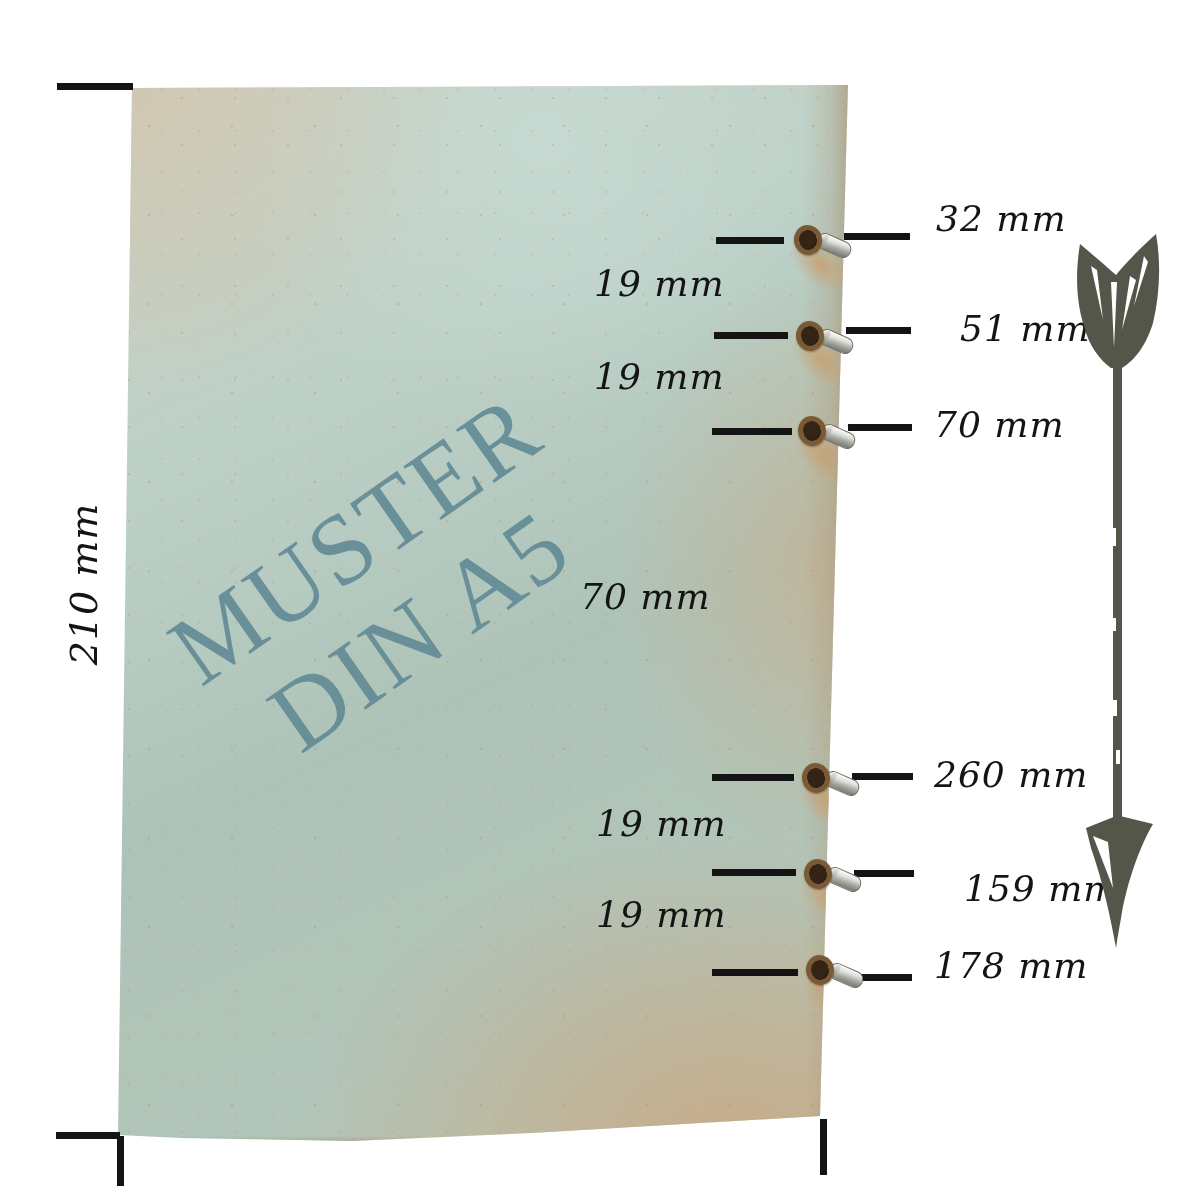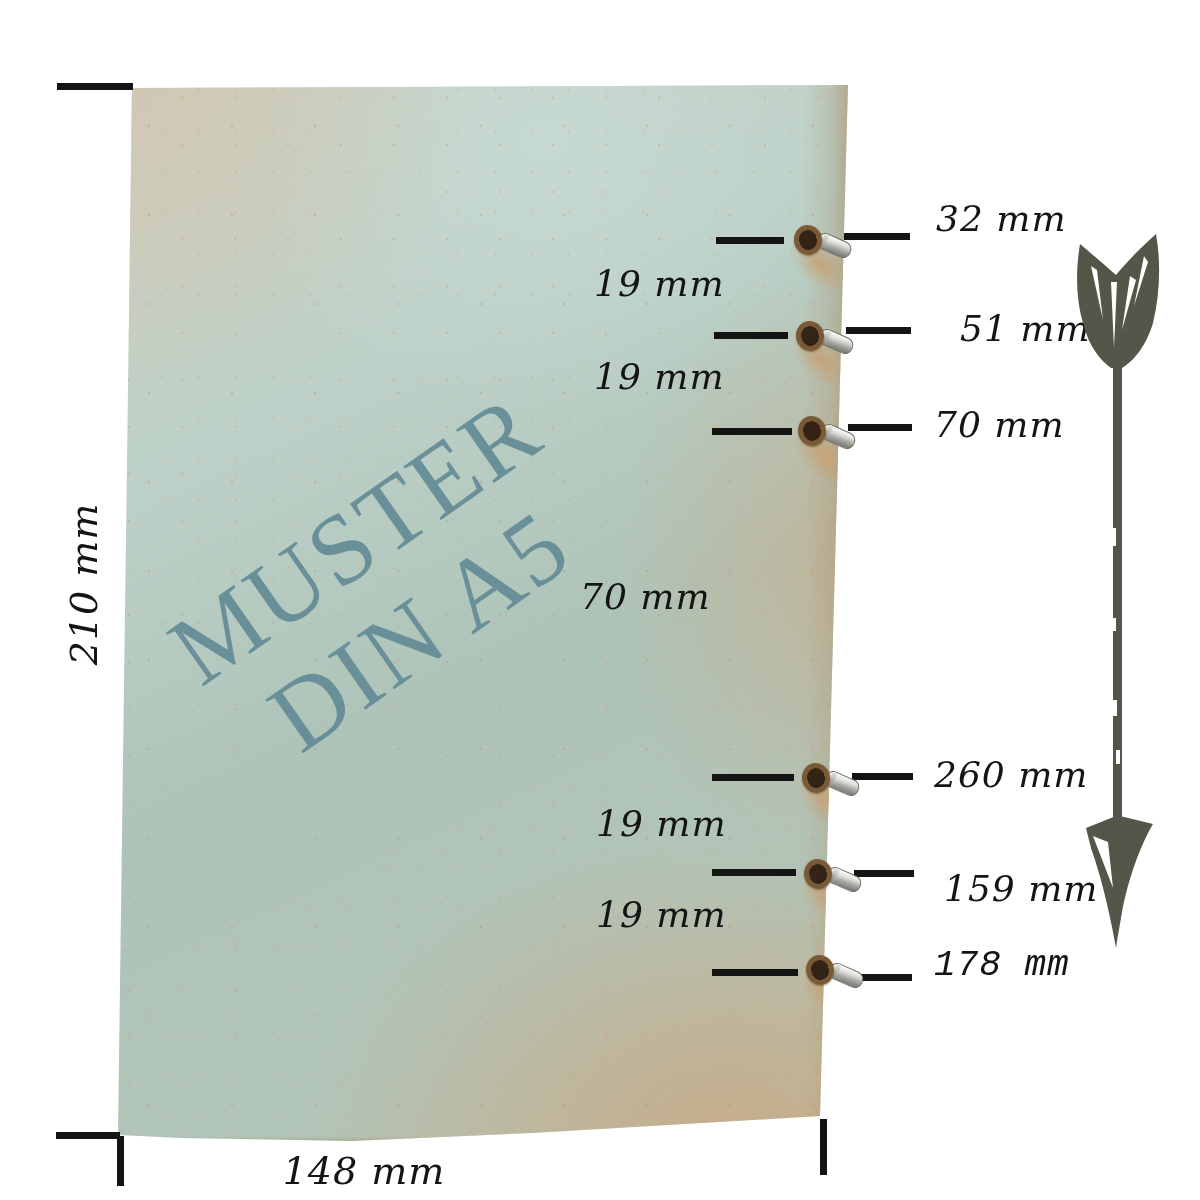--- a/index.html
+++ b/index.html
@@ -103,31 +103,30 @@
   <div class="ring" style="left:804px;top:859px;"></div>
   <div class="eyelet" style="left:828px;top:967px;">
       <i></i>
     </div>
   <div class="ring" style="left:806px;top:955px;"></div>
 
   <div class="mlabel" style="left:936px;top:201px;">32 mm</div>
   <div class="mlabel" style="left:960px;top:311px;">51 mm</div>
   <div class="mlabel" style="left:934px;top:407px;">70 mm</div>
   <div class="mlabel" style="left:934px;top:757px;">260 mm</div>
-  <div class="mlabel" style="left:944px;top:852px;margin-top:19px;">159 mm</div>
-  <div class="mlabel" style="left:934px;top:948px;font-family:Liberation Mono, monospace;">178 mm</div>
+  <div class="mlabel" style="left:964px;top:852px;margin-top:19px;">159 mm</div>
+  <div class="mlabel" style="left:934px;top:948px;">178 mm</div>
 
   <div class="mlabel" style="left:594px;top:266px;">19 mm</div>
   <div class="mlabel" style="left:594px;top:359px;">19 mm</div>
   <div class="mlabel" style="left:580px;top:579px;">70 mm</div>
   <div class="mlabel" style="left:596px;top:806px;">19 mm</div>
   <div class="mlabel" style="left:596px;top:897px;">19 mm</div>
 
   <div class="dimlabel" style="left:-16px;top:565px;width:200px;transform:rotate(-90deg);">210 mm</div>
-  <div class="dimlabel" style="left:254px;top:1152px;width:220px;">148 mm</div>
 
   <svg class="arrow-svg" viewBox="0 0 124 730">
     <g fill="#54564a">
 
       <path d="M24,14 C38,26 51,37 60,45 C69,34 84,18 100,4
                C105,32 104,64 97,93 C89,119 76,132 66,138
                L55,138 C44,130 33,116 28,96 C19,68 20,38 24,14 Z"></path>
 
       <rect x="57" y="136" width="9" height="456"></rect>
 

